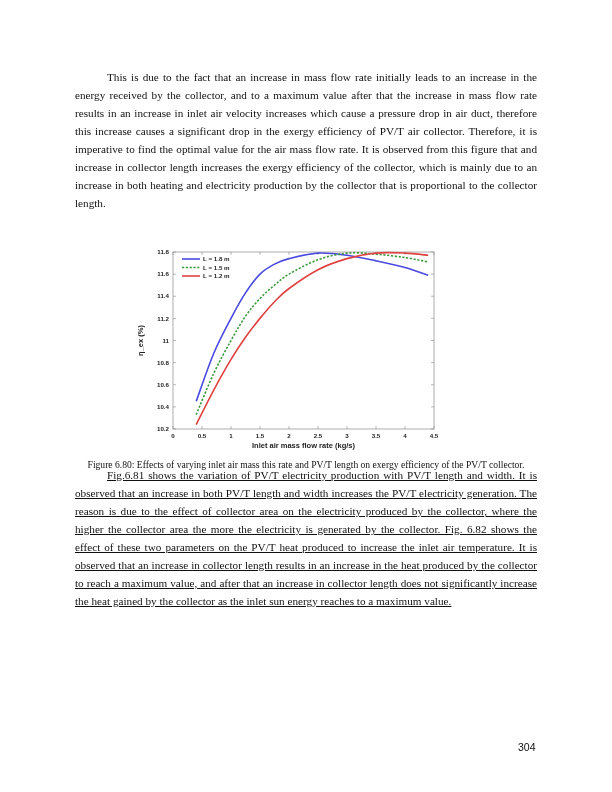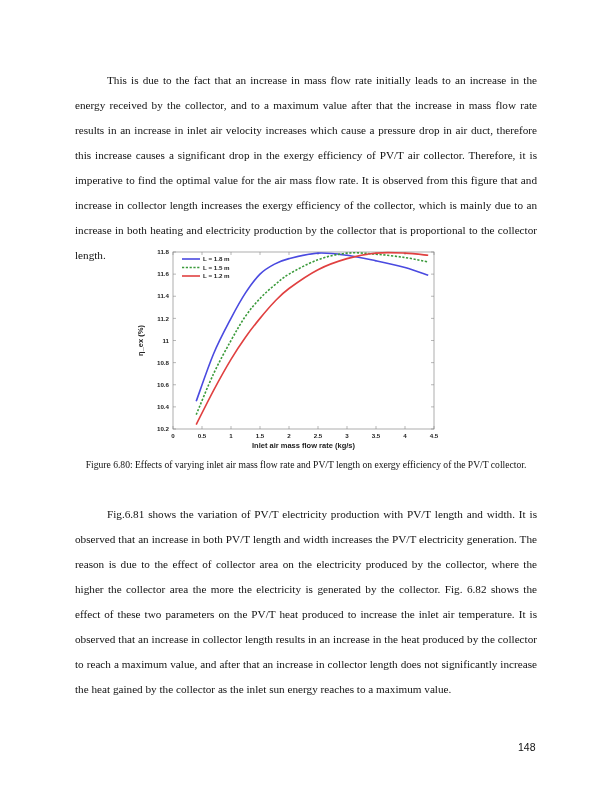--- a/index.html
+++ b/index.html
@@ -1,22 +1,22 @@
 <!DOCTYPE html>
 <html><head>
 <meta charset="utf-8">
 <style>
   html, body { margin: 0; padding: 0; background: #ffffff; }
   body { width: 612px; height: 792px; position: relative; overflow: hidden;
          font-family: "Liberation Serif", "DejaVu Serif", serif; color: #111; }
   .para { position: absolute; left: 75px; width: 462px; font-size: 11.2px;
-          line-height: 25px; text-align: justify; margin: 0; }
+          line-height: 18px; text-align: justify; margin: 0; }
   .para .indent { display: inline-block; width: 32px; }
   #p1 { top: 68px; }
-  #p2 { top: 502px; }
+  #p2 { top: 466px; text-decoration: underline; }
   .figure { position: absolute; left: 128px; top: 244px; width: 330px; height: 218px; }
   .caption { position: absolute; left: 70px; width: 472px; top: 459px; font-size: 9.6px;
              line-height: 12px; text-align: center; margin: 0; }
   .page-num { position: absolute; left: 518px; top: 741px; font-family: "Liberation Sans", "DejaVu Sans", sans-serif;
               font-size: 10.5px; }
   svg text { font-family: "Liberation Sans", "DejaVu Sans", sans-serif; font-weight: bold; fill: #222; }
 </style>
 </head>
 <body>
 
@@ -89,17 +89,17 @@
       <path d="M68.2,180.5749999999999 C71.1,174.8593749999999 79.8,157.15937499999987 85.6,146.2812499999999 C91.39999999999999,135.4031249999999 97.68333333333334,124.15624999999994 103,115.30624999999998 C108.31666666666666,106.45625000000001 112.66666666666667,100.00312500000005 117.5,93.18125000000008 C122.33333333333333,86.3593750000001 127.16666666666667,80.27500000000009 132,74.3750000000001 C136.83333333333334,68.47500000000011 141.66666666666666,62.759375000000105 146.5,57.781250000000085 C151.33333333333334,52.803125000000065 153.75,49.853124999999984 161,44.506249999999966 C168.25,39.15937499999995 180.33333333333334,30.678124999999977 190,25.69999999999999 C199.66666666666666,20.721875 209.33333333333334,17.403125000000017 219,14.637500000000045 C228.66666666666666,11.871875000000074 238.33333333333334,10.02812500000014 248,9.10625000000016 C257.6666666666667,8.184375000000179 268.3,8.737500000000162 277,9.10625000000016 C285.7,9.475000000000156 296.33333333333337,10.95000000000014 300.20000000000005,11.318750000000136" fill="none" stroke="#e04040" stroke-width="1.6"></path>
       <line x1="54" y1="15" x2="72" y2="15" stroke="#4a4ae0" stroke-width="1.6"></line>
       <text x="75" y="17.2" font-size="6.2">L = 1.8 m</text>
       <line x1="54" y1="23.5" x2="72" y2="23.5" stroke="#3a9a3a" stroke-width="1.6" stroke-dasharray="2.2,1.6"></line>
       <text x="75" y="25.7" font-size="6.2">L = 1.5 m</text>
       <line x1="54" y1="32" x2="72" y2="32" stroke="#e04040" stroke-width="1.6"></line>
       <text x="75" y="34.2" font-size="6.2">L = 1.2 m</text>
     </svg>
 </div>
 
-<p class="caption">Figure 6.80: Effects of varying inlet air mass flow rate and PV/T length on exergy efficiency of the PV/T collector.</p>
+<p class="caption">Figure 6.80: Effects of varying inlet air mass this rate and PV/T length on exergy efficiency of the PV/T collector.</p>
 
 <p class="para" id="p2"><span class="indent"></span><span>Fig.6.81 shows the variation of PV/T electricity production with PV/T length and width. It is observed that an increase in both PV/T length and width increases the PV/T electricity generation. The reason is due to the effect of collector area on the electricity produced by the collector, where the higher the collector area the more the electricity is generated by the collector. Fig. 6.82 shows the effect of these two parameters on the PV/T heat produced to increase the inlet air temperature. It is observed that an increase in collector length results in an increase in the heat produced by the collector to reach a maximum value, and after that an increase in collector length does not significantly increase the heat gained by the collector as the inlet sun energy reaches to a maximum value.</span></p>
 
-<div class="page-num">148</div>
+<div class="page-num">304</div>
 
 </body></html>

